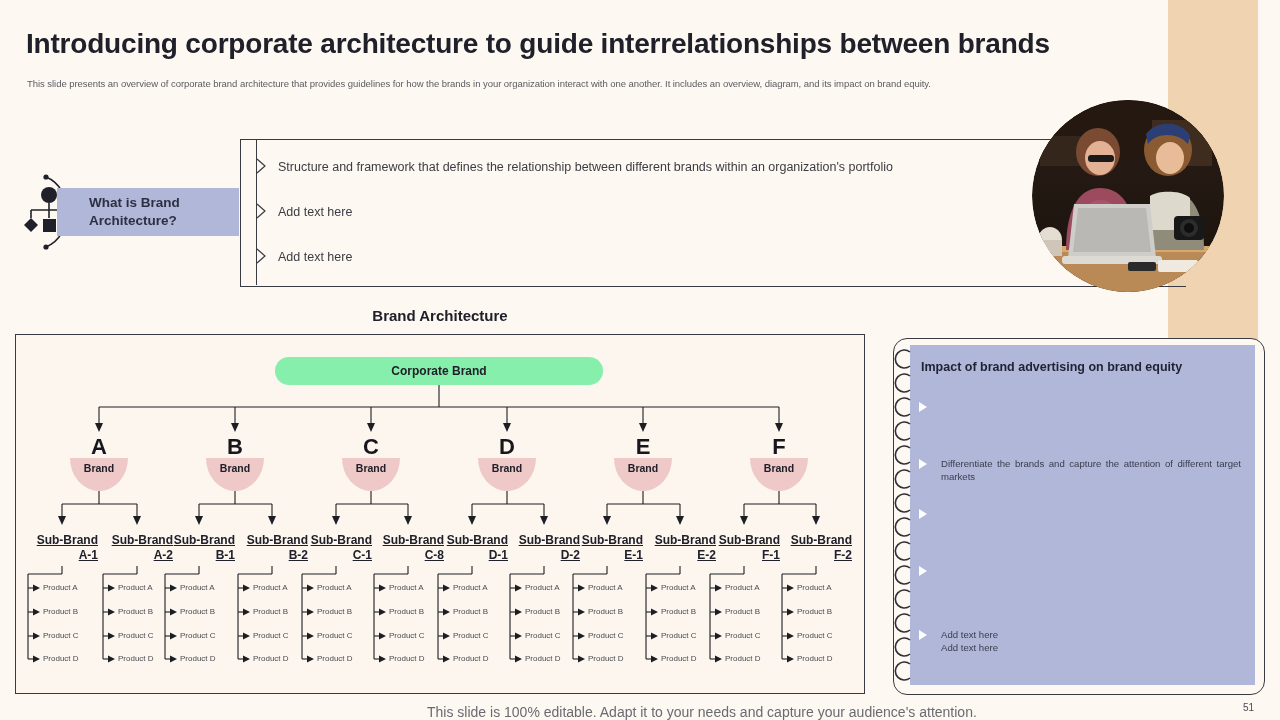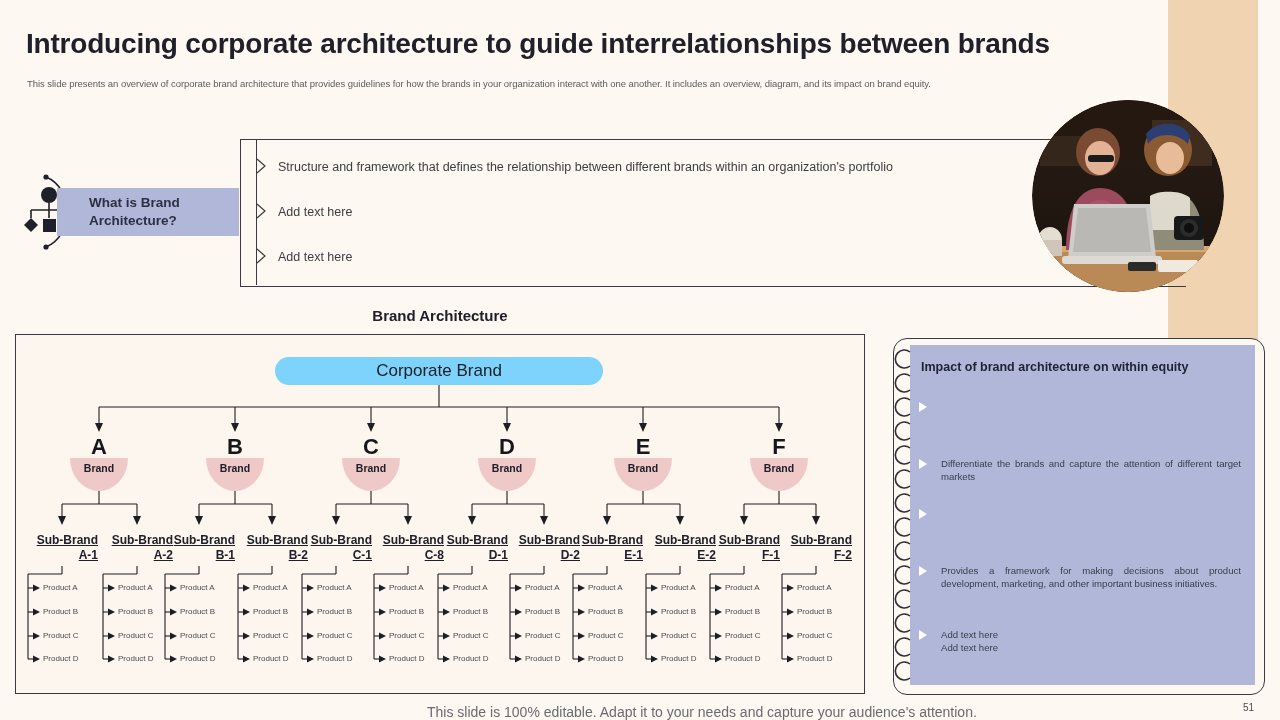--- a/index.html
+++ b/index.html
@@ -56,22 +56,22 @@
   .arch-title{
     position:absolute;left:0;top:307px;width:880px;text-align:center;
     font-size:15px;font-weight:700;color:#20202a;
   }
   .arch-box{
     position:absolute;left:15px;top:334px;width:848px;height:358px;
     border:1.3px solid #3a3a42;background:#fcf6ee;
   }
   .corp-brand{
     position:absolute;left:275px;top:357px;width:328px;height:28px;border-radius:14px;
-    background:#7dd3fc;display:flex;align-items:center;justify-content:center;
-    font-size:17px;font-weight:400;color:#20202a;
+    background:#86efac;display:flex;align-items:center;justify-content:center;
+    font-size:12px;font-weight:700;color:#20202a;
   }
   .diagram-svg{position:absolute;left:0;top:0;width:880px;height:720px;pointer-events:none;}
 
   .brand-letter{
     position:absolute;width:60px;text-align:center;font-size:22px;font-weight:700;color:#16161c;
   }
   .brand-cup{
     position:absolute;width:58px;height:33px;background:#eec9c8;
     border-bottom-left-radius:29px 33px;border-bottom-right-radius:29px 33px;
     display:flex;align-items:flex-start;justify-content:center;
@@ -526,31 +526,30 @@
         <path d="M30 180 a9 9 0 1 0 0 14"></path>
       <path d="M30 204 a9 9 0 1 0 0 14"></path>
         <path d="M30 228 a9 9 0 1 0 0 14"></path>
       <path d="M30 252 a9 9 0 1 0 0 14"></path>
         <path d="M30 276 a9 9 0 1 0 0 14"></path>
       <path d="M30 300 a9 9 0 1 0 0 14"></path>
         <path d="M30 324 a9 9 0 1 0 0 14"></path>
     </g>
   </svg>
 
-  <div class="pad-head">Impact of brand architecture on within equity</div>
+  <div class="pad-head">Impact of brand advertising on brand equity</div>
 
   <div class="pad-tri" style="top:402px"></div>
 
   <div class="pad-tri" style="top:459px"></div>
   <div class="pad-item" style="top:457px">Differentiate the brands and capture the attention of different target markets</div>
 
   <div class="pad-tri" style="top:509px"></div>
 
   <div class="pad-tri" style="top:566px"></div>
-  <div class="pad-item" style="top:564px">Provides a framework for making decisions about product development, marketing, and other important business initiatives.</div>
 
   <div class="pad-tri" style="top:630px"></div>
   <div class="pad-item" style="top:628px;white-space:pre-line;text-align:left;">Add text here
 Add text here</div>
 
   <div class="footer-note">This slide is 100% editable. Adapt it to your needs and capture your audience's attention.</div>
   <div class="page-num">51</div>
 
 </div>
 

